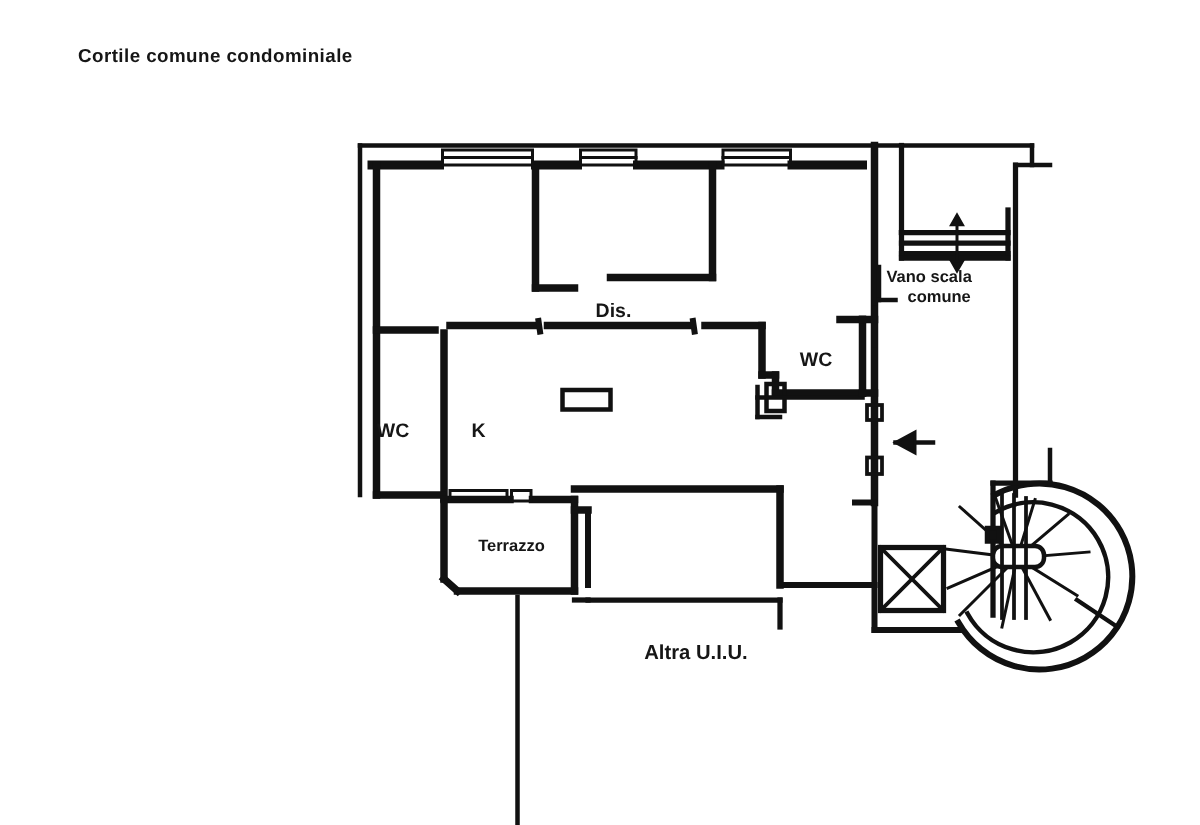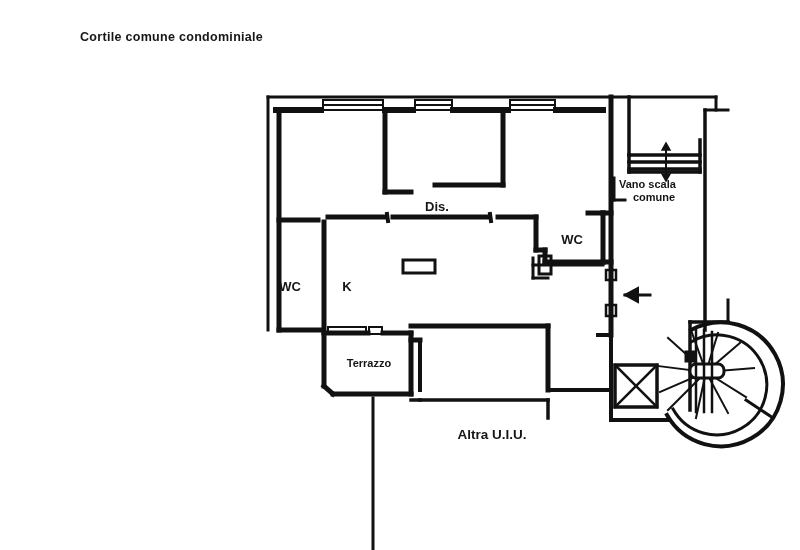--- a/index.html
+++ b/index.html
@@ -3,21 +3,21 @@
 <meta charset="utf-8">
 <style>
   html,body{margin:0;padding:0;}
   body{
     width:800px;height:550px;
     background:#ffffff;
     font-family:"Liberation Sans", sans-serif;
     overflow:hidden;
     position:relative;
   }
-  #plan-root{position:absolute;inset:0;padding-left:28px;}
+  #plan-root{position:absolute;inset:0;}
   svg{display:block;}
   .lbl{
     font-family:"Liberation Sans", sans-serif;
     font-weight:bold;
     fill:#161616;
   }
   .title-text{font-size:12.5px;letter-spacing:0.3px;}
   .room-text{font-size:13px;}
   .room-text-sm{font-size:11px;}
   .unit-text{font-size:13.5px;}

